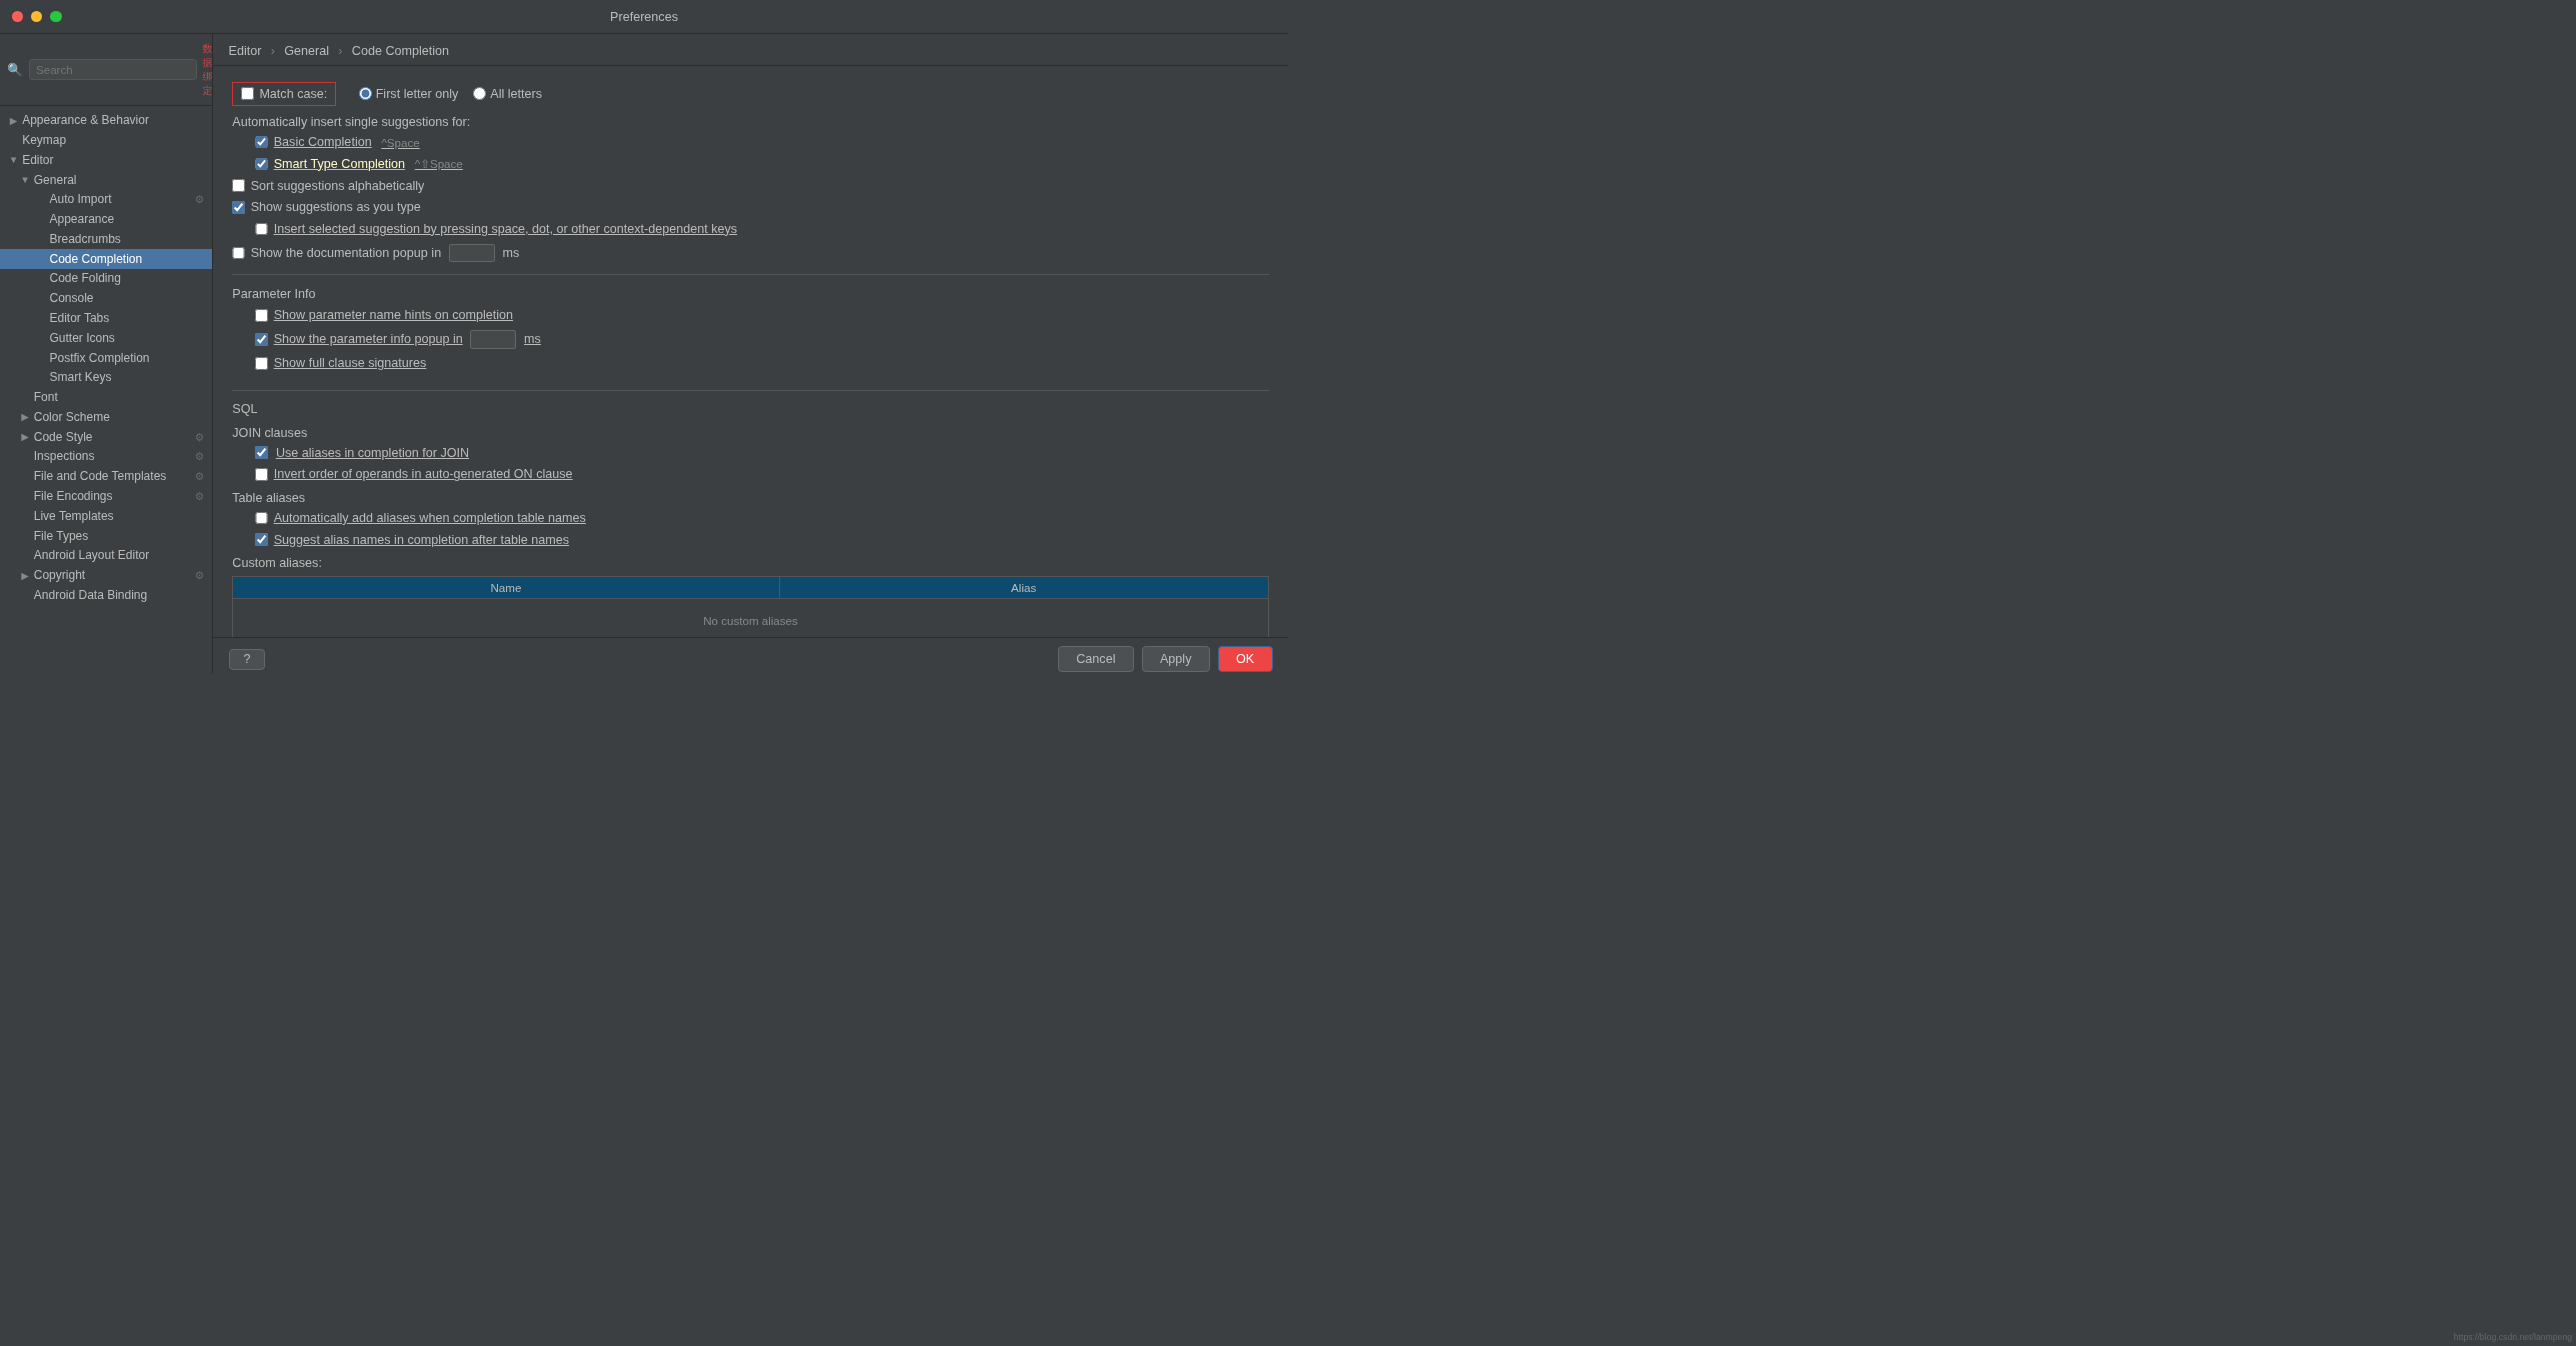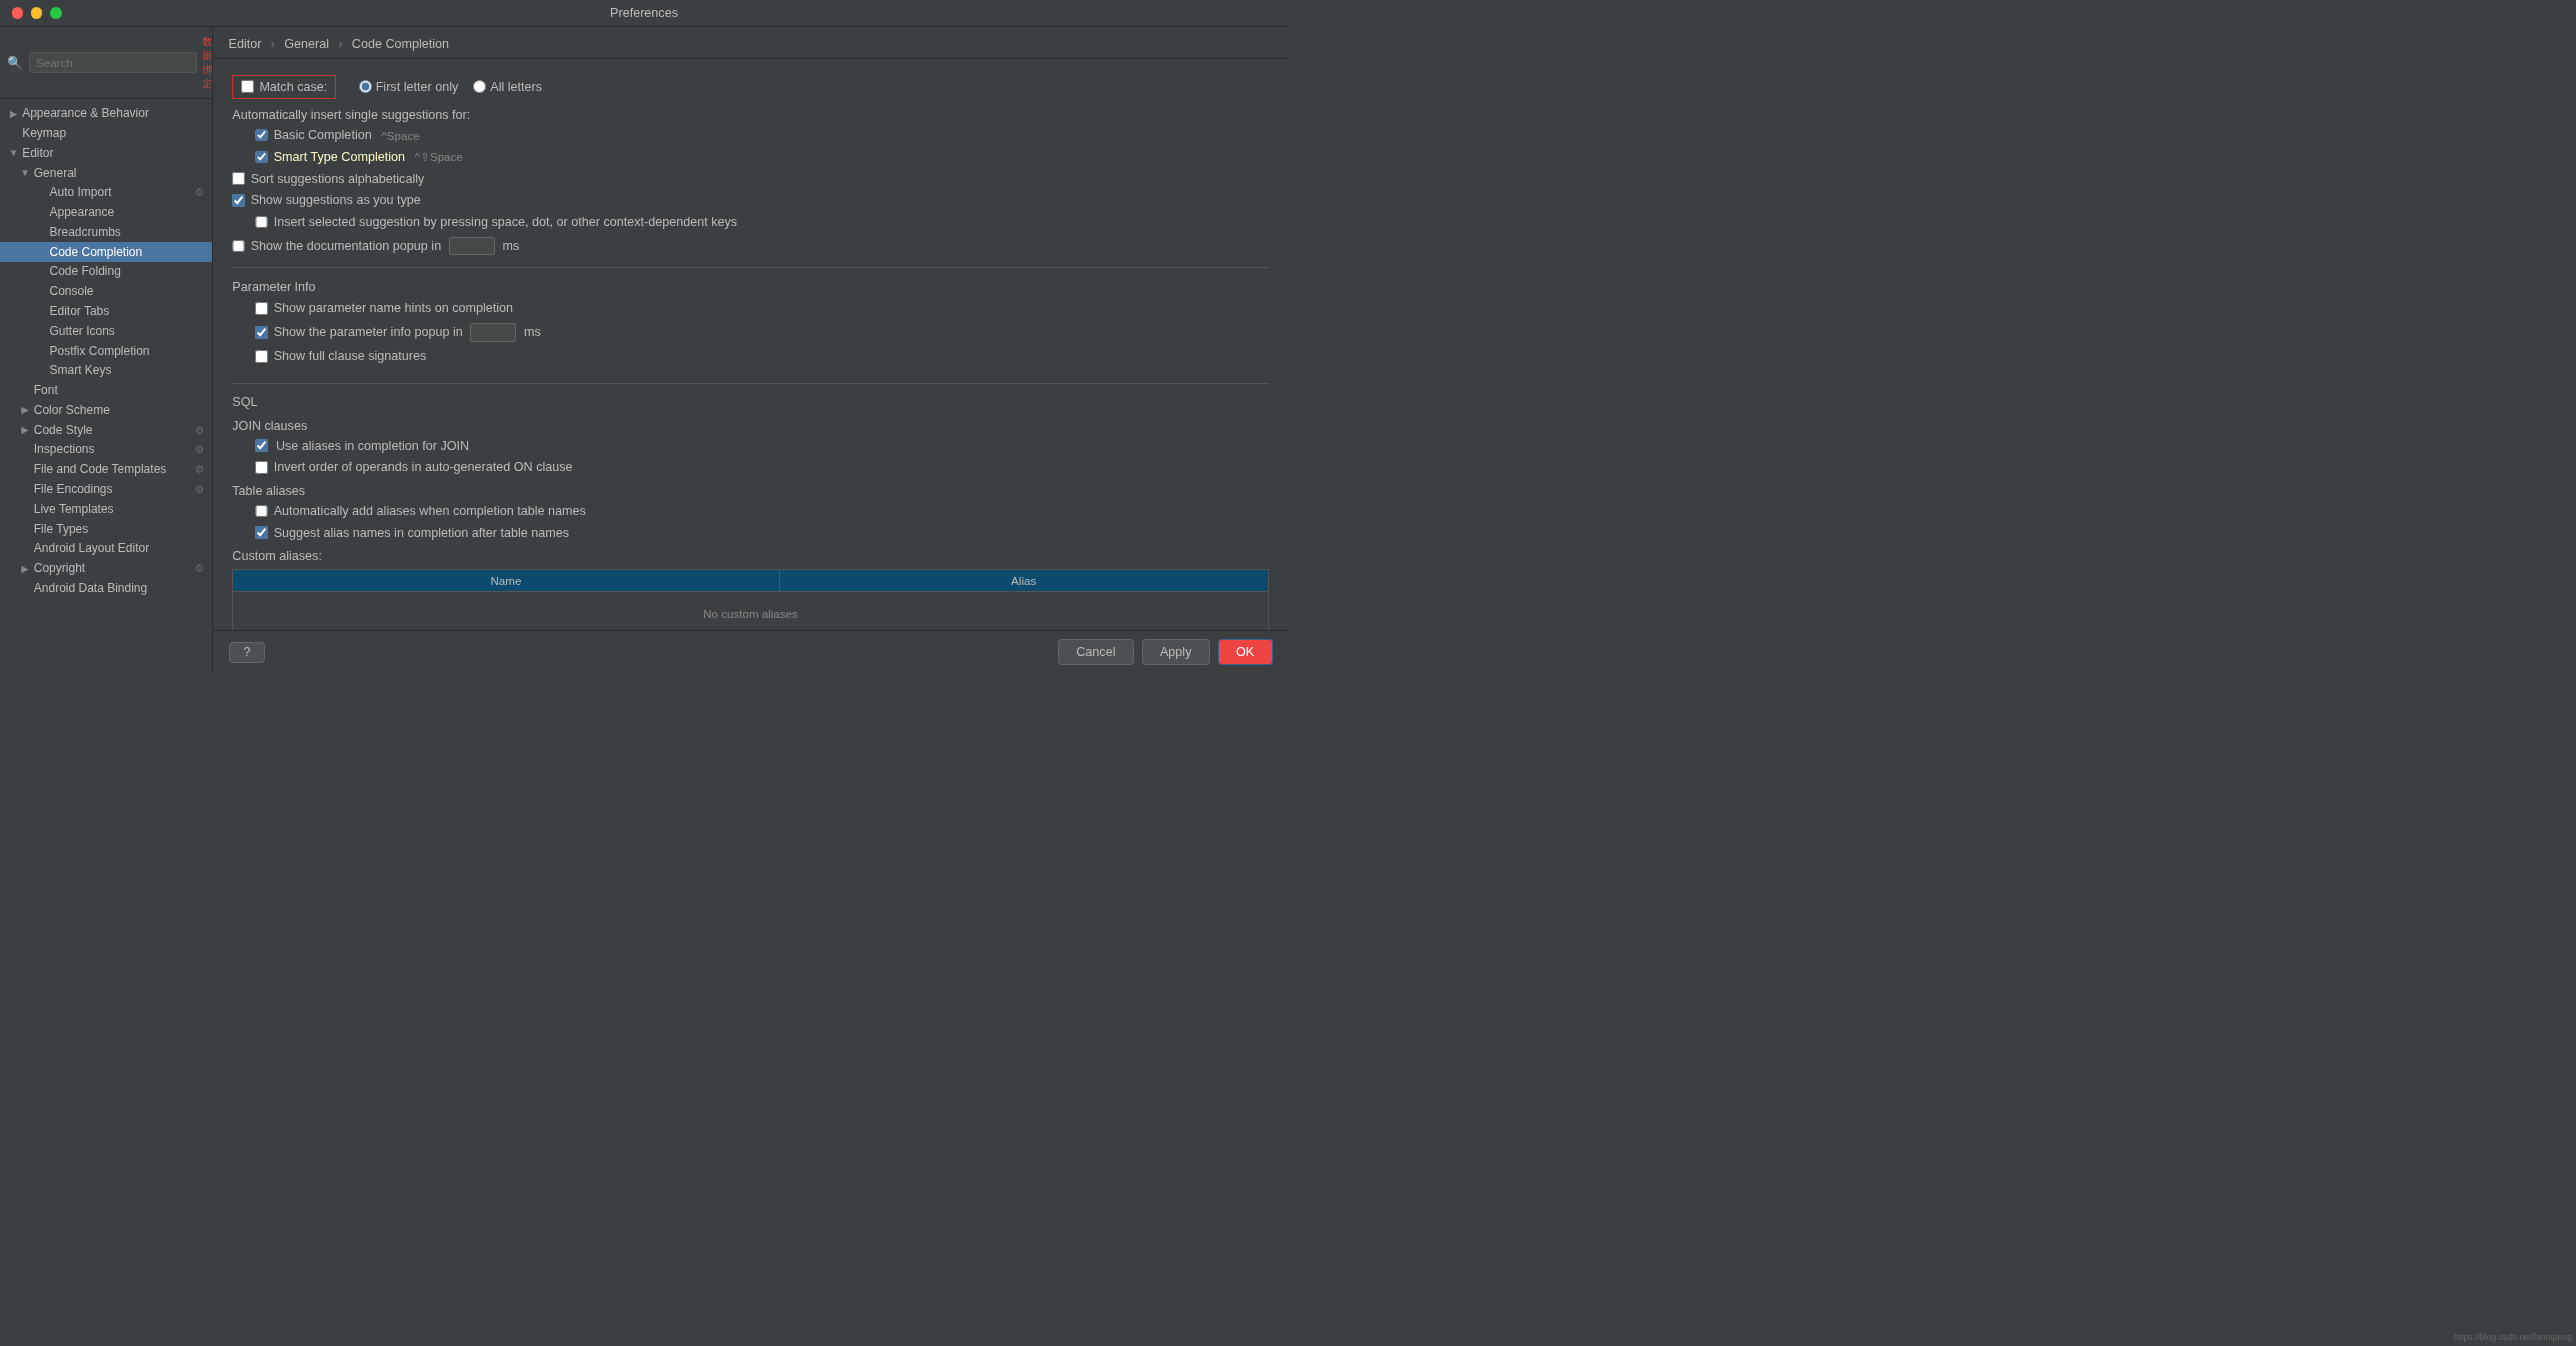--- a/index.html
+++ b/index.html
@@ -9,21 +9,21 @@
       background: #3c3f41;
       color: #bbbbbb;
       width: 1288px;
       height: 673px;
       overflow: hidden;
     }
 
     
     .titlebar {
       background: #3c3f41;
-      height: 27px;
+      height: 34px;
       display: flex;
       align-items: center;
       justify-content: center;
       position: relative;
       border-bottom: 1px solid #2b2b2b;
     }
     .titlebar-buttons {
       position: absolute;
       left: 11.6px;
       display: flex;
@@ -182,20 +182,21 @@
     }
 
     .shortcut {
       color: #888;
       font-size: 11.6px;
       margin-left: 3.9px;
     }
 
     .subsection-indent {
       padding-left: 23px;
+      text-decoration: underline;
     }
 
     .section-label {
       color: #888;
       font-size: 11.6px;
       margin: 11.6px 0 5.8px;
       text-transform: none;
     }
 
     .separator {

